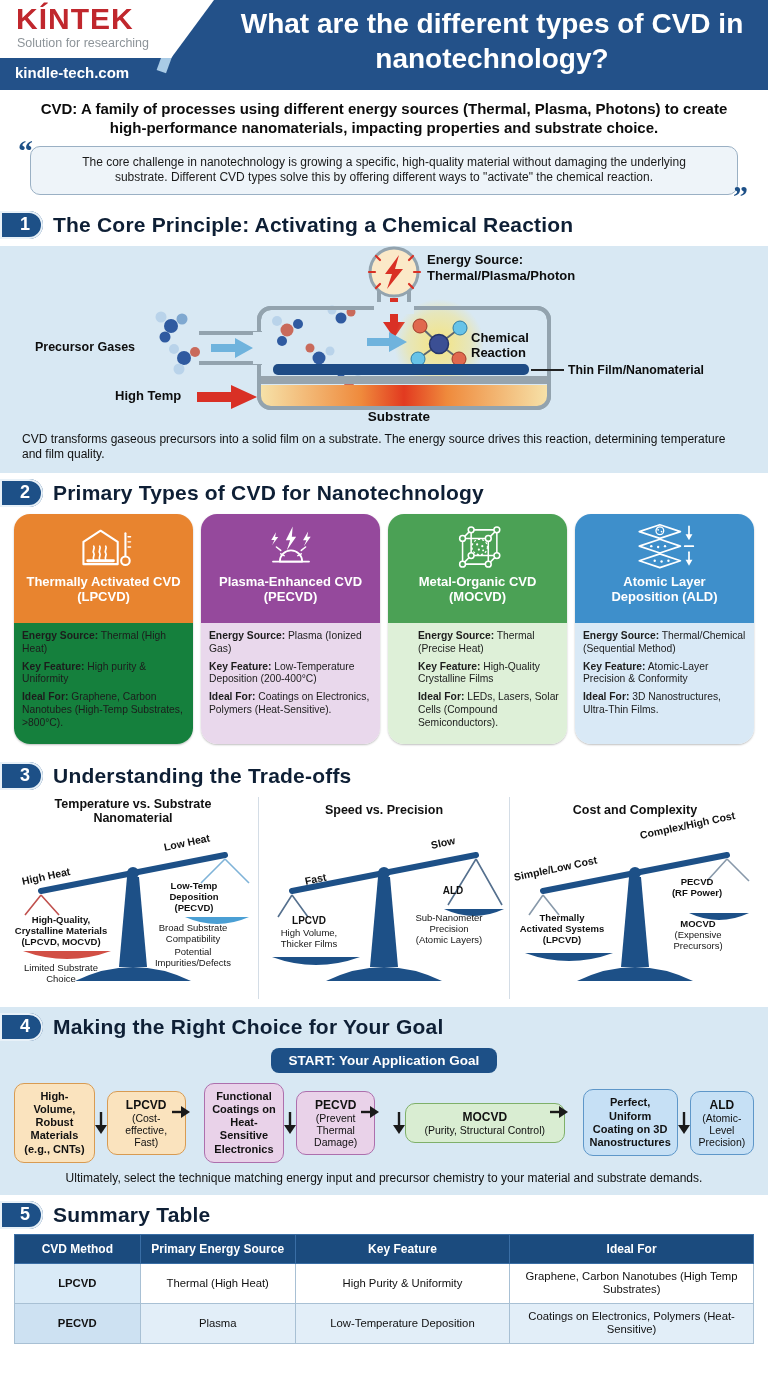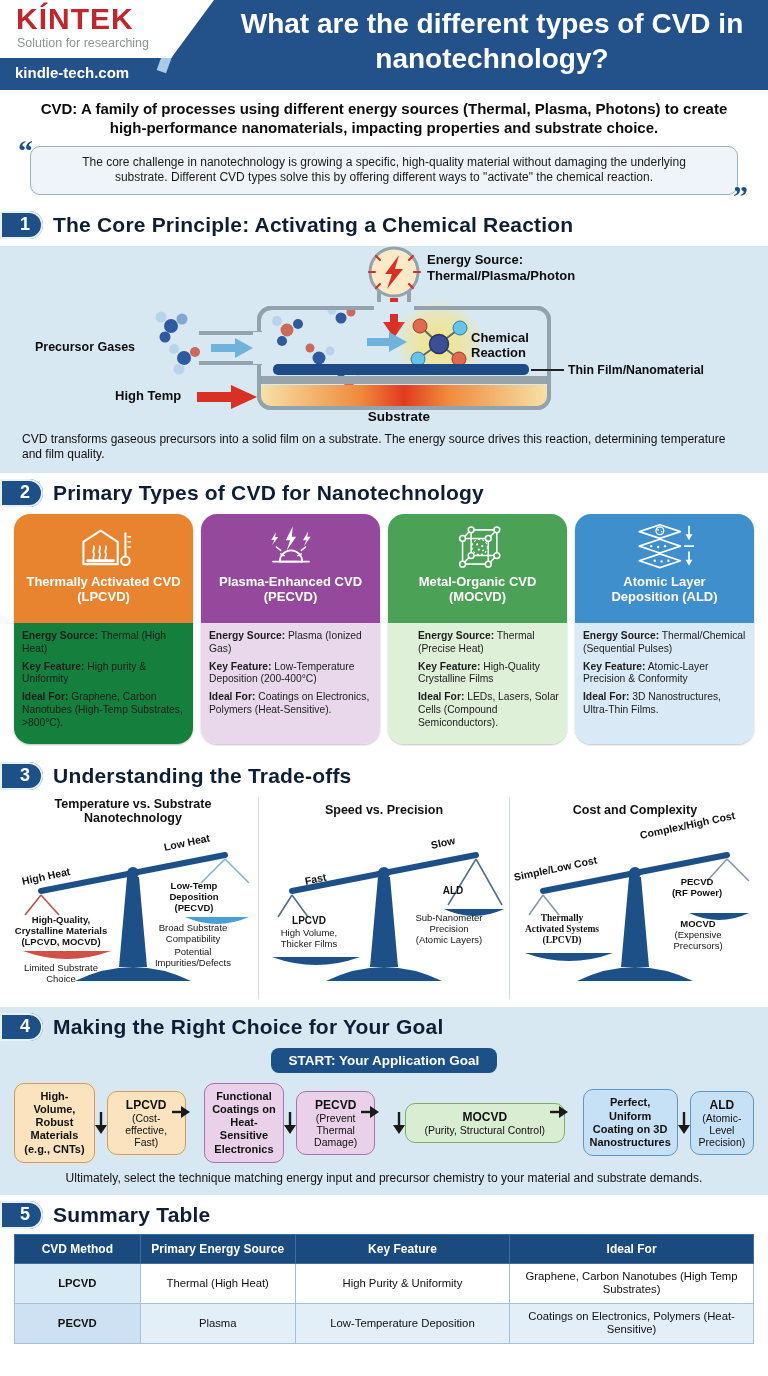--- a/index.html
+++ b/index.html
@@ -325,39 +325,39 @@
             <line x1="64" y1="4" x2="64" y2="14"></line>
               <polygon points="60,13 68,13 64,20" fill="#fff" stroke="none"></polygon>
             <line x1="59" y1="27" x2="69" y2="27"></line>
             <line x1="64" y1="34" x2="64" y2="44"></line>
               <polygon points="60,43 68,43 64,50" fill="#fff" stroke="none"></polygon>
           </svg>
         </div>
         <div class="card-title"><span>Atomic Layer</span><br><span>Deposition (ALD)</span></div>
       </div>
       <div class="card-body" style="background: rgb(217, 233, 246);">
-        <div class="pair"><b>Energy Source:</b> <span>Thermal/Chemical (Sequential Pulses)</span></div>
+        <div class="pair"><b>Energy Source:</b> <span>Thermal/Chemical (Sequential Method)</span></div>
         <div class="pair"><b>Key Feature:</b> <span>Atomic-Layer Precision &amp; Conformity</span></div>
         <div class="pair"><b>Ideal For:</b> <span>3D Nanostructures, Ultra-Thin Films.</span></div>
       </div>
     </div>
 
   </div>
 </div>
 
 <div class="bg-white">
   <div class="sec-head">
     <span class="sec-badge">3</span>
     <span class="sec-title">Understanding the Trade-offs</span>
   </div>
   <div class="scales">
 
     <div class="scale-col">
       <div class="scale-title pre">Temperature vs. Substrate
-Nanotechnology</div>
+Nanomaterial</div>
       <svg class="abs" style="left:0;top:32px;" width="100%" height="166" viewBox="0 0 240 166" preserveAspectRatio="xMidYMin meet">
         <path d="M28,66 L12,86 M28,66 L46,86" stroke="#c0504d" stroke-width="1.6" fill="none"></path>
         <path d="M212,30 L188,54 M212,30 L236,54" stroke="#7fb3d8" stroke-width="1.6" fill="none"></path>
         <line x1="28" y1="62" x2="212" y2="26" stroke="#1d5087" stroke-width="6" stroke-linecap="round"></line>
         <circle cx="120" cy="44" r="6" fill="#1d5087"></circle>
         <path d="M114,48 L126,48 L134,138 L106,138 Z" fill="#1d5087"></path>
         <path d="M62,152 Q120,124 178,152 Z" fill="#1d5087"></path>
         <path d="M10,122 Q54,138 98,122 Z" fill="#d14f45"></path>
         <path d="M172,88 Q204,102 236,88 Z" fill="#4a9fd4"></path>
       </svg>
@@ -407,21 +407,21 @@
         <path d="M212,30 L192,52 M212,30 L234,52" stroke="#8899aa" stroke-width="1.6" fill="none"></path>
         <line x1="28" y1="62" x2="212" y2="26" stroke="#1d5087" stroke-width="6" stroke-linecap="round"></line>
         <circle cx="120" cy="44" r="6" fill="#1d5087"></circle>
         <path d="M114,48 L126,48 L134,138 L106,138 Z" fill="#1d5087"></path>
         <path d="M62,152 Q120,124 178,152 Z" fill="#1d5087"></path>
         <path d="M10,124 Q54,140 98,124 Z" fill="#1d5087"></path>
         <path d="M174,84 Q204,98 234,84 Z" fill="#1d5087"></path>
       </svg>
       <div class="abs beam-label" style="left:4px;top:74px;">Simple/Low Cost</div>
       <div class="abs beam-label" style="left:130px;top:32px;">Complex/High Cost</div>
-      <div class="abs sc-b pre" style="left:0;top:116px;width:104px;font-family:Liberation Serif, serif;">Thermally
+      <div class="abs sc-b pre" style="left:0;top:116px;width:104px;">Thermally
 Activated Systems
 (LPCVD)</div>
       <div class="abs sc-b pre" style="left:136px;top:80px;width:102px;">PECVD
 (RF Power)</div>
       <div class="abs sc-b" style="left:140px;top:122px;width:96px;">MOCVD</div>
       <div class="abs sc-n pre" style="left:140px;top:133px;width:96px;">(Expensive
 Precursors)</div>
     </div>
 
   </div>

